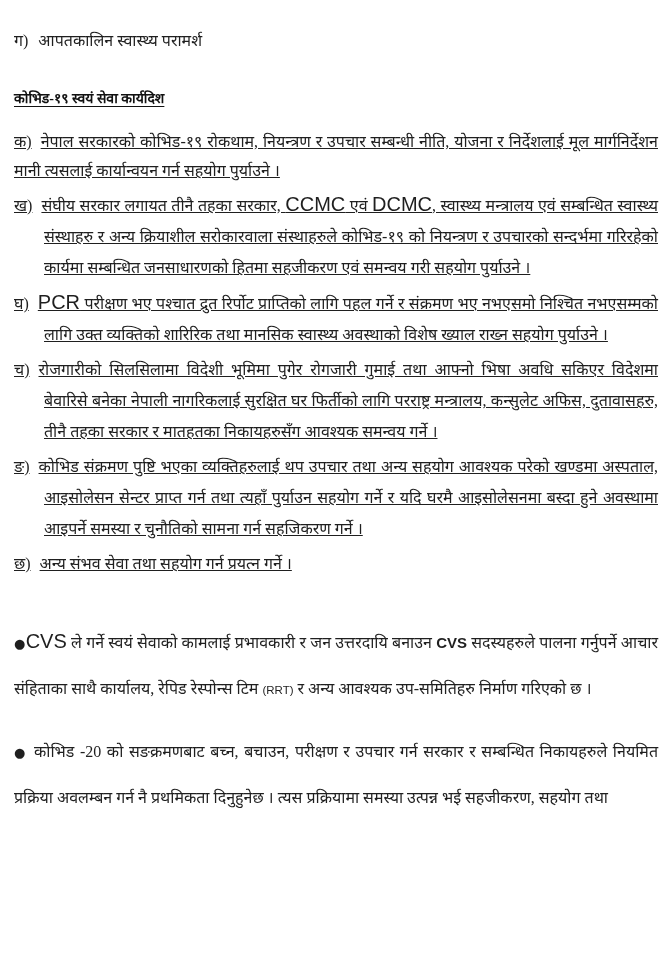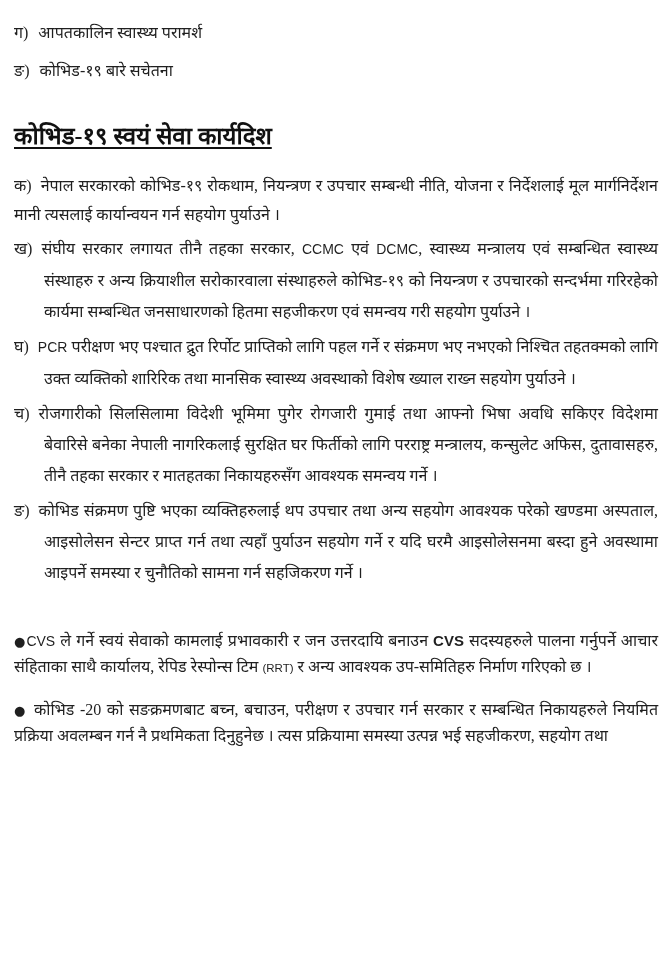--- a/index.html
+++ b/index.html
@@ -12,107 +12,108 @@
     height: 960px;
     overflow: hidden;
     color: #1f1f1f;
     font-family: "Liberation Serif", serif;
     -webkit-font-smoothing: antialiased;
   }
   .page {
     box-sizing: border-box;
     width: 672px;
     height: 960px;
-    padding: 22px 14px 0 14px;
+    padding: 30px 14px 0 14px;
     background: #ffffff;
   }
   
   .toplist-item {
     font-size: 16px;
     line-height: 22px;
     margin: 0 0 16px 0;
     white-space: nowrap;
   }
   .toplist-item .marker { margin-right: 10px; }
   
   .heading {
     margin: 36px 0 16px 0;
-    font-size: 24px;
+    font-size: 14px;
     font-weight: bold;
     text-decoration: underline;
     text-underline-offset: 3px;
     color: #111;
   }
   
   .para {
     font-size: 16px;
     line-height: 31px;
     text-align: justify;
     margin: 4px 0 0 0;
+    text-decoration: underline;
   }
   .hang {
     padding-left: 30px;
     text-indent: -30px;
   }
   .marker { margin-right: 9px; }
   #para-ka {
     margin-top: 20px;
     line-height: 29px;
     padding-left: 0;
     text-indent: 0;
   }
   
   .latin {
     font-family: "Liberation Sans", sans-serif;
-    font-size: 14px;
+    font-size: 20px;
   }
   .latin-bold {
     font-family: "Liberation Sans", sans-serif;
     font-size: 15px;
     font-weight: bold;
   }
   .latin-small {
     font-family: "Liberation Sans", sans-serif;
     font-size: 11.5px;
   }
   
   .bullet-para {
     font-size: 16px;
-    line-height: 25px;
+    line-height: 45px;
     text-align: justify;
     margin: 16px 0 0 0;
   }
   #bullet-1 { margin-top: 40px; }
   .bullet-glyph {
     font-size: 13px;
     font-family: "DejaVu Sans", sans-serif;
   }
   .bullet-glyph.spaced { margin-right: 7px; }
 </style>
 </head>
 <body>
 
 <div class="page">
 
   <div class="toplist">
     <p class="toplist-item"><span class="marker">ग)</span><span>आपतकालिन स्वास्थ्य परामर्श</span></p>
-    <p class="toplist-item"><span class="marker">ङ)</span><span>कोभिड-१९ बारे सचेतना</span></p>
   </div>
 
   <div class="heading">कोभिड-१९ स्वयं सेवा कार्यदिश</div>
 
   <p class="para" id="para-ka"><span class="marker">क)</span><span>नेपाल सरकारको कोभिड-१९ रोकथाम, नियन्त्रण र उपचार सम्बन्धी नीति, योजना र  निर्देशलाई मूल मार्गनिर्देशन मानी त्यसलाई कार्यान्वयन गर्न सहयोग पुर्याउने ।</span></p>
 
   <p class="para hang"><span class="marker">ख)</span><span>संघीय सरकार लगायत तीनै तहका सरकार, </span><span class="latin">CCMC</span><span> एवं </span><span class="latin">DCMC</span><span>, स्वास्थ्य मन्त्रालय एवं सम्बन्धित स्वास्थ्य संस्थाहरु र अन्य क्रियाशील सरोकारवाला संस्थाहरुले कोभिड-१९ को नियन्त्रण र उपचारको सन्दर्भमा गरिरहेको कार्यमा सम्बन्धित जनसाधारणको हितमा सहजीकरण एवं समन्वय गरी सहयोग पुर्याउने ।</span></p>
 
 
-  <p class="para hang"><span class="marker">घ)</span><span class="latin">PCR</span><span>  परीक्षण भए पश्चात द्रुत रिर्पोट प्राप्तिको लागि पहल गर्ने र संक्रमण भए नभएको निश्चित तहतक्मको लागि उक्त व्यक्तिको शारिरिक तथा मानसिक स्वास्थ्य अवस्थाको विशेष ख्याल राख्न सहयोग पुर्याउने  ।</span></p>
+  <p class="para hang"><span class="marker">घ)</span><span class="latin">PCR</span><span>  परीक्षण भए पश्चात द्रुत रिर्पोट प्राप्तिको लागि पहल गर्ने र संक्रमण भए नभएसमो निश्चित नभएसम्मको लागि उक्त व्यक्तिको शारिरिक तथा मानसिक स्वास्थ्य अवस्थाको विशेष ख्याल राख्न सहयोग पुर्याउने  ।</span></p>
 
   <p class="para hang"><span class="marker">च)</span><span>रोजगारीको सिलसिलामा विदेशी भूमिमा पुगेर रोगजारी गुमाई तथा आफ्नो भिषा अवधि सकिएर विदेशमा बेवारिसे बनेका नेपाली नागरिकलाई सुरक्षित घर फिर्तीको लागि परराष्ट्र मन्त्रालय, कन्सुलेट अफिस, दुतावासहरु, तीनै तहका सरकार र मातहतका निकायहरुसँग आवश्यक समन्वय गर्ने ।</span></p>
 
   <p class="para hang"><span class="marker">ङ)</span><span>कोभिड संक्रमण पुष्टि भएका व्यक्तिहरुलाई थप उपचार तथा अन्य सहयोग आवश्यक परेको खण्डमा अस्पताल, आइसोलेसन सेन्टर प्राप्त गर्न तथा त्यहाँ पुर्याउन सहयोग गर्ने र यदि घरमै आइसोलेसनमा बस्दा हुने अवस्थामा आइपर्ने समस्या र चुनौतिको सामना गर्न सहजिकरण गर्ने ।</span></p>
 
+  <p class="para"><span class="marker">छ)</span><span>अन्य संभव सेवा तथा सहयोग गर्न प्रयत्न गर्ने ।</span></p>
 
   <p class="bullet-para" id="bullet-1"><span class="bullet-glyph">●</span><span class="latin">CVS</span><span> ले गर्ने स्वयं सेवाको कामलाई प्रभावकारी र जन उत्तरदायि बनाउन </span><span class="latin-bold">CVS</span><span>  सदस्यहरुले पालना गर्नुपर्ने आचार संहिताका साथै कार्यालय, रेपिड रेस्पोन्स टिम </span><span class="latin-small">(RRT)</span><span> र अन्य आवश्यक उप-समितिहरु  निर्माण गरिएको छ ।</span></p>
 
   <p class="bullet-para" id="bullet-2"><span class="bullet-glyph spaced">●</span><span>कोभिड -20 को सङक्रमणबाट बच्न, बचाउन, परीक्षण र उपचार गर्न सरकार र सम्बन्धित निकायहरुले नियमित प्रक्रिया अवलम्बन गर्न नै प्रथमिकता दिनुहुनेछ । त्यस प्रक्रियामा समस्या उत्पन्न भई सहजीकरण, सहयोग तथा</span></p>
 
 </div>
 
 </body></html>

